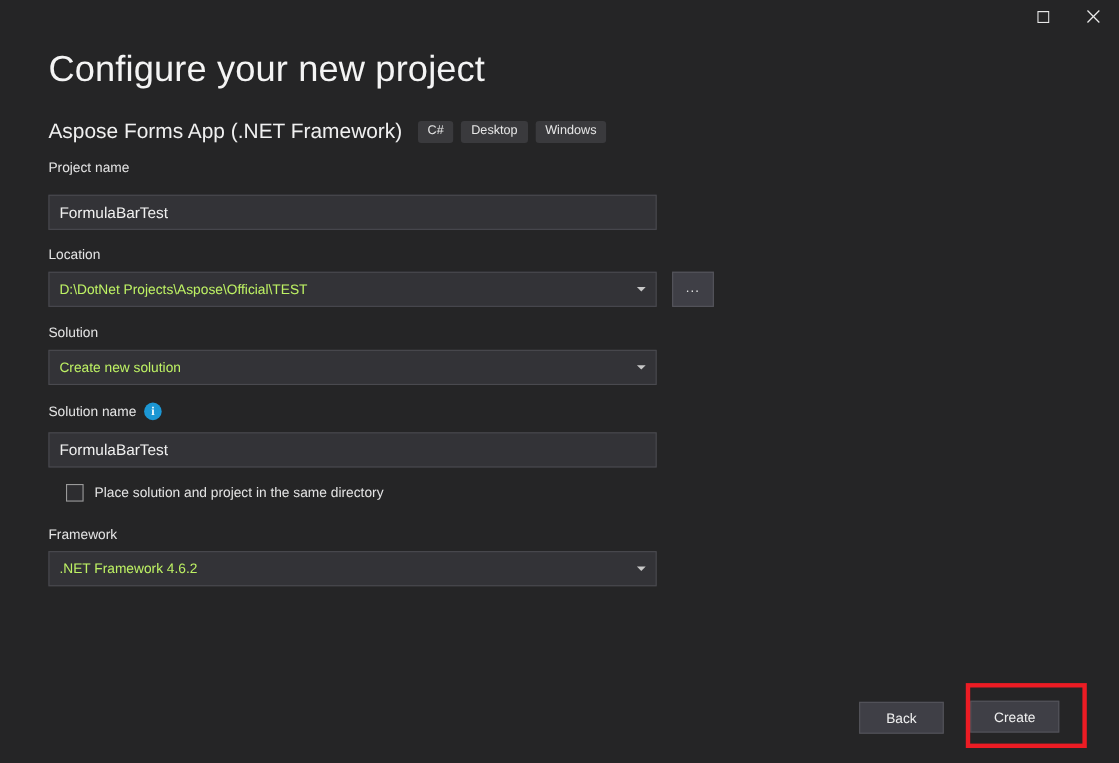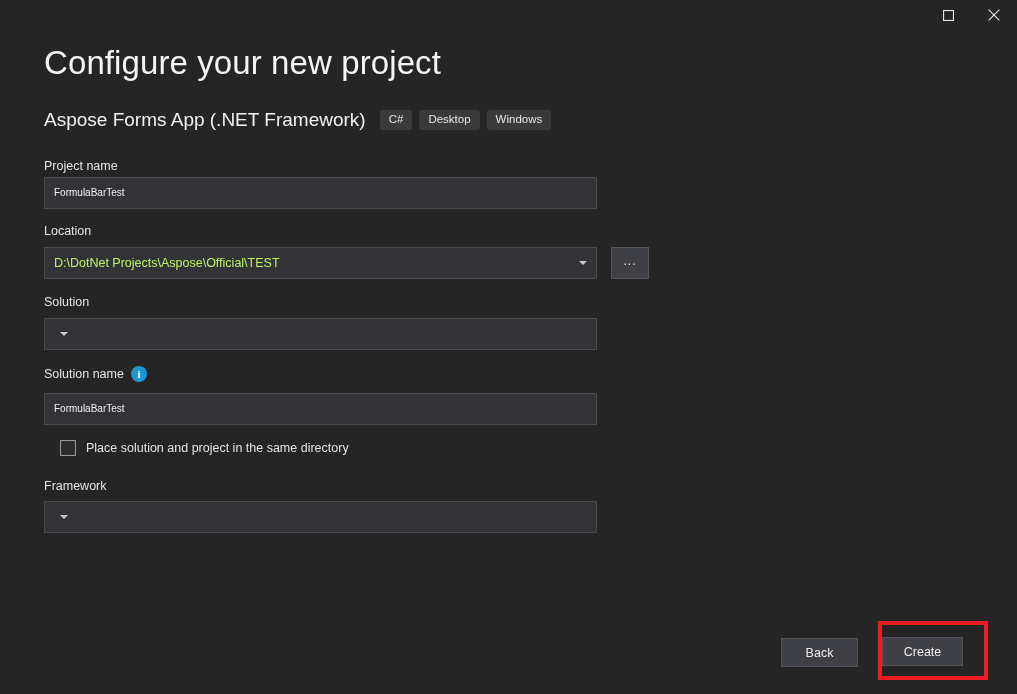--- a/index.html
+++ b/index.html
@@ -114,21 +114,21 @@
   .textbox {
     position: absolute;
     left: 44px;
     width: 553px;
     height: 32px;
     background: #333337;
     border: 1px solid #4a4a4f;
     display: flex;
     align-items: center;
     padding: 0 9px;
-    font-size: 10px;
+    font-size: 14px;
     color: #f0f0f0;
     white-space: nowrap;
     overflow: hidden;
   }
   .textbox .val { line-height: 30px; }
 
   .combo {
     position: absolute;
     left: 44px;
     width: 553px;
@@ -240,50 +240,52 @@
 
 <div class="subtitle-row">
   <div class="subtitle">Aspose Forms App (.NET Framework)</div>
   <div class="tags">
     <span class="tag">C#</span>
     <span class="tag">Desktop</span>
     <span class="tag">Windows</span>
   </div>
 </div>
 
-<div class="field-label" style="top:158px;">Project name</div>
+<div class="field-label" style="top:144px;">Project name</div>
 <div class="textbox" style="top:177px;">
   <span class="val">FormulaBarTest</span>
 </div>
 
 <div class="field-label" style="top:223px;">Location</div>
 <div class="combo" style="top:247px;">
   <span class="val">D:\DotNet Projects\Aspose\Official\TEST</span>
   <span class="caret"></span>
 </div>
 <div class="browse-btn" style="top:247px;">...</div>
 
 <div class="field-label" style="top:294px;">Solution</div>
 <div class="combo" style="top:318px;">
+  <span class="val">Create new solution</span>
   <span class="caret"></span>
 </div>
 
 <div class="label-row" style="top:366px;">
   <span class="txt">Solution name</span>
   <span class="info-icon">i</span>
 </div>
 <div class="textbox" style="top:393px;">
   <span class="val">FormulaBarTest</span>
 </div>
 
 <div class="checkrow" style="top:440px;">
   <span class="checkbox"></span>
   <span class="txt">Place solution and project in the same directory</span>
 </div>
 
 <div class="field-label" style="top:478px;">Framework</div>
 <div class="combo" style="top:501px;">
+  <span class="val">.NET Framework 4.6.2</span>
   <span class="caret"></span>
 </div>
 
 <div class="btn" id="back-btn">Back</div>
 <div class="btn" id="create-btn">Create</div>
 <div class="highlight-box"></div>
 
 </body></html>

